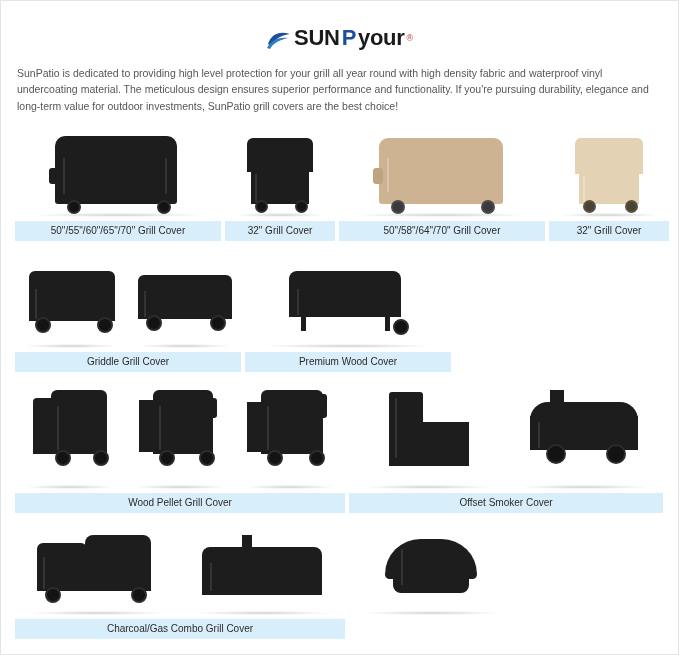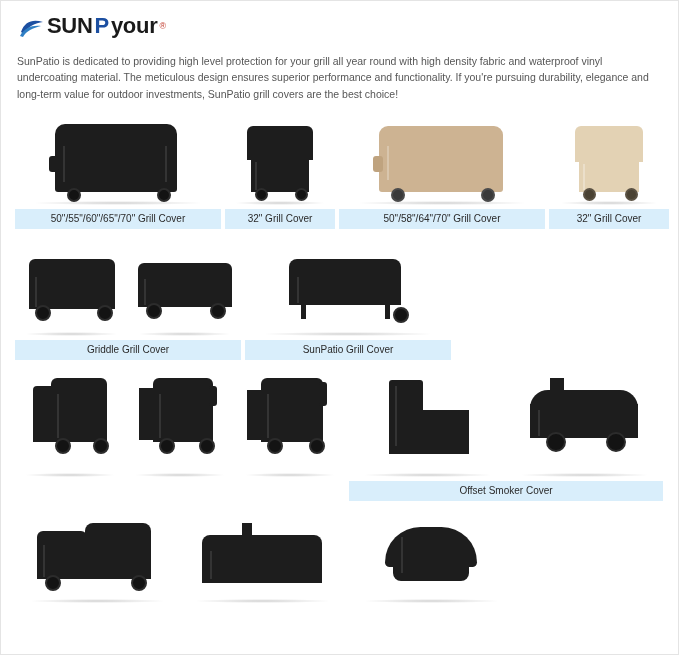--- a/index.html
+++ b/index.html
@@ -18,22 +18,22 @@
     width: 679px;
     height: 655px;
     background: #ffffff;
     box-sizing: border-box;
     border: 1px solid #e4e4e4;
     overflow: hidden;
   }
 
   
   .header {
-    padding: 12px 18px 4px 18px;
-    text-align: left;
+    padding: 24px 18px 4px 18px;
+    text-align: center;
   }
   .logo {
     display: inline-flex;
     align-items: center;
     justify-content: center;
     gap: 2px;
     font-size: 22px;
     font-weight: bold;
     letter-spacing: -0.3px;
     color: #1b1b1b;
@@ -266,21 +266,21 @@
               <div class="blk" style="left:44px;top:26px;width:112px;height:16px;border-radius:8px 8px 0 0;"></div>
               <div class="blk" style="left:44px;top:38px;width:112px;height:34px;"></div>
               <div class="hl" style="left:52px;top:44px;width:2px;height:26px;"></div>
               <div class="blk" style="left:56px;top:70px;width:5px;height:16px;"></div>
               <div class="blk" style="left:140px;top:70px;width:5px;height:16px;"></div>
               <div class="wheel" style="left:148px;top:74px;width:12px;height:12px;"></div>
               <div class="shadow"></div>
             </div>
           </div>
         </div>
-        <div class="caption">SunPatio Grill Cover</div>
+        <div class="caption">Premium Wood Cover</div>
       </div>
 
     </div>
 
     <div class="row">
 
       <div class="group" style="width:330px;">
         <div class="imgs">
           <div class="cell" style="width:110px;height:115px;">
             <div class="prod">
@@ -311,20 +311,21 @@
               <div class="blk" style="left:26px;top:14px;width:62px;height:14px;border-radius:6px 6px 0 0;"></div>
               <div class="blk" style="left:26px;top:24px;width:62px;height:54px;"></div>
               <div class="blk" style="left:84px;top:18px;width:8px;height:24px;border-radius:3px;"></div>
               <div class="hl" style="left:32px;top:30px;width:2px;height:44px;"></div>
               <div class="wheel" style="left:32px;top:74px;width:12px;height:12px;"></div>
               <div class="wheel" style="left:74px;top:74px;width:12px;height:12px;"></div>
               <div class="shadow"></div>
             </div>
           </div>
         </div>
+        <div class="caption">Wood Pellet Grill Cover</div>
       </div>
 
       <div class="group" style="width:314px;">
         <div class="imgs">
           <div class="cell" style="width:157px;height:115px;">
             <div class="prod">
               <div class="blk" style="left:40px;top:16px;width:34px;height:46px;border-radius:3px 3px 0 0;"></div>
               <div class="blk" style="left:40px;top:58px;width:80px;height:32px;"></div>
               <div class="blk" style="left:70px;top:46px;width:50px;height:16px;"></div>
               <div class="hl" style="left:46px;top:22px;width:2px;height:60px;"></div>
@@ -366,20 +367,21 @@
           <div class="cell" style="width:165px;height:100px;">
             <div class="prod">
               <div class="blk" style="left:22px;top:30px;width:120px;height:14px;border-radius:8px 8px 0 0;"></div>
               <div class="blk" style="left:22px;top:40px;width:120px;height:38px;"></div>
               <div class="blk" style="left:62px;top:18px;width:10px;height:14px;"></div>
               <div class="hl" style="left:30px;top:46px;width:2px;height:28px;"></div>
               <div class="shadow"></div>
             </div>
           </div>
         </div>
+        <div class="caption">Charcoal/Gas Combo Grill Cover</div>
       </div>
 
       <div class="group" style="width:165px;">
         <div class="imgs">
           <div class="cell" style="width:165px;height:100px;">
             <div class="prod">
               <div class="blk" style="left:36px;top:22px;width:92px;height:40px;border-radius:46px 46px 6px 6px;"></div>
               <div class="blk" style="left:44px;top:56px;width:76px;height:20px;border-radius:0 0 8px 8px;"></div>
               <div class="hl" style="left:52px;top:32px;width:2px;height:36px;"></div>
               <div class="shadow"></div>

